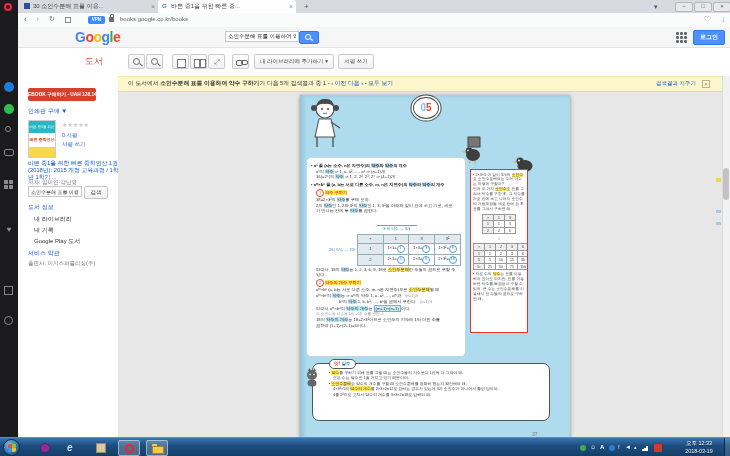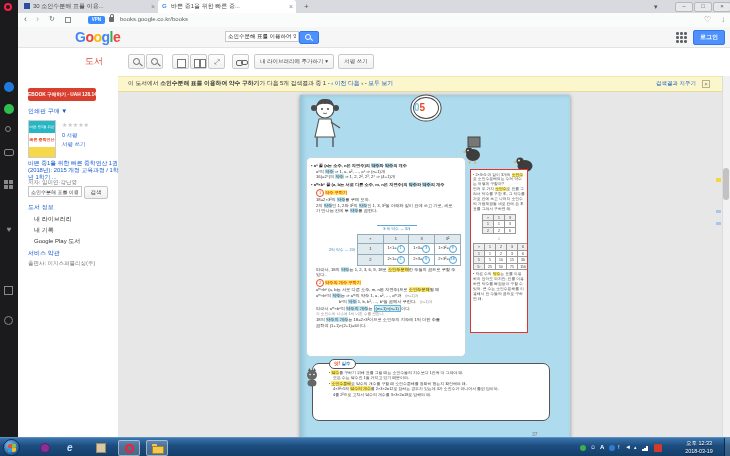--- a/index.html
+++ b/index.html
@@ -92,21 +92,21 @@
   .hlc{background:#bfe7f5;}
   .hly{background:#ffe95c;}
   .redt{color:#e8471e;font-weight:bold;}
   .stepn{display:inline-block;width:6px;height:6px;border:0.8px solid #e8471e;border-radius:50%;color:#e8471e;font-size:4px;line-height:6px;text-align:center;margin-right:1px;}
   .note8{color:#888;font-size:3.6px;margin-left:4px;}
   .mbox{background:#cdeef8;border:0.5px solid #63b7da;padding:0 1px;}
   .grayn{color:#8a8a8a;font-size:3.7px;}
 
   
   #banner{position:absolute;left:44px;top:16px;width:128px;height:38px;background:#fff;border:1.6px solid #4a4a4a;border-radius:7px;z-index:5;text-align:center;padding-top:5px;box-sizing:border-box;}
-  #lessoncircle{position:absolute;left:113px;top:2px;width:24px;height:20px;background:#fff;border:1.4px solid #4a4a4a;border-radius:50%;box-shadow:0 0 0 1.6px #fff,0 0 0 2.6px #4a4a4a;z-index:6;text-align:left;font-size:10px;font-weight:bold;line-height:19px;}
+  #lessoncircle{position:absolute;left:113px;top:2px;width:24px;height:20px;background:#fff;border:1.4px solid #4a4a4a;border-radius:50%;box-shadow:0 0 0 1.6px #fff,0 0 0 2.6px #4a4a4a;z-index:6;text-align:center;font-size:10px;font-weight:bold;line-height:19px;}
   .btl{font-size:7.2px;font-weight:bold;color:#e8471e;line-height:8.6px;white-space:nowrap;}
 
   
   #tblwrap{margin:2px 0 1px 18px;}
   .toplabel{font-size:3.8px;color:#2a7ab8;margin-left:48px;border-top:1px solid #5aa8d2;display:inline-block;padding:0 6px;}
   .leftlabel{font-size:3.8px;color:#2a7ab8;margin-right:2px;align-self:center;white-space:nowrap;}
   table.mt{border-collapse:collapse;}
   table.mt td{border:0.6px solid #93acb8;font-size:4px;color:#333;text-align:center;height:8.6px;box-sizing:border-box;}
   table.mt tr td:first-child{width:10px;background:#dfe9ee;}
   table.mt tr.hd td{background:#dfe9ee;width:27px;}

